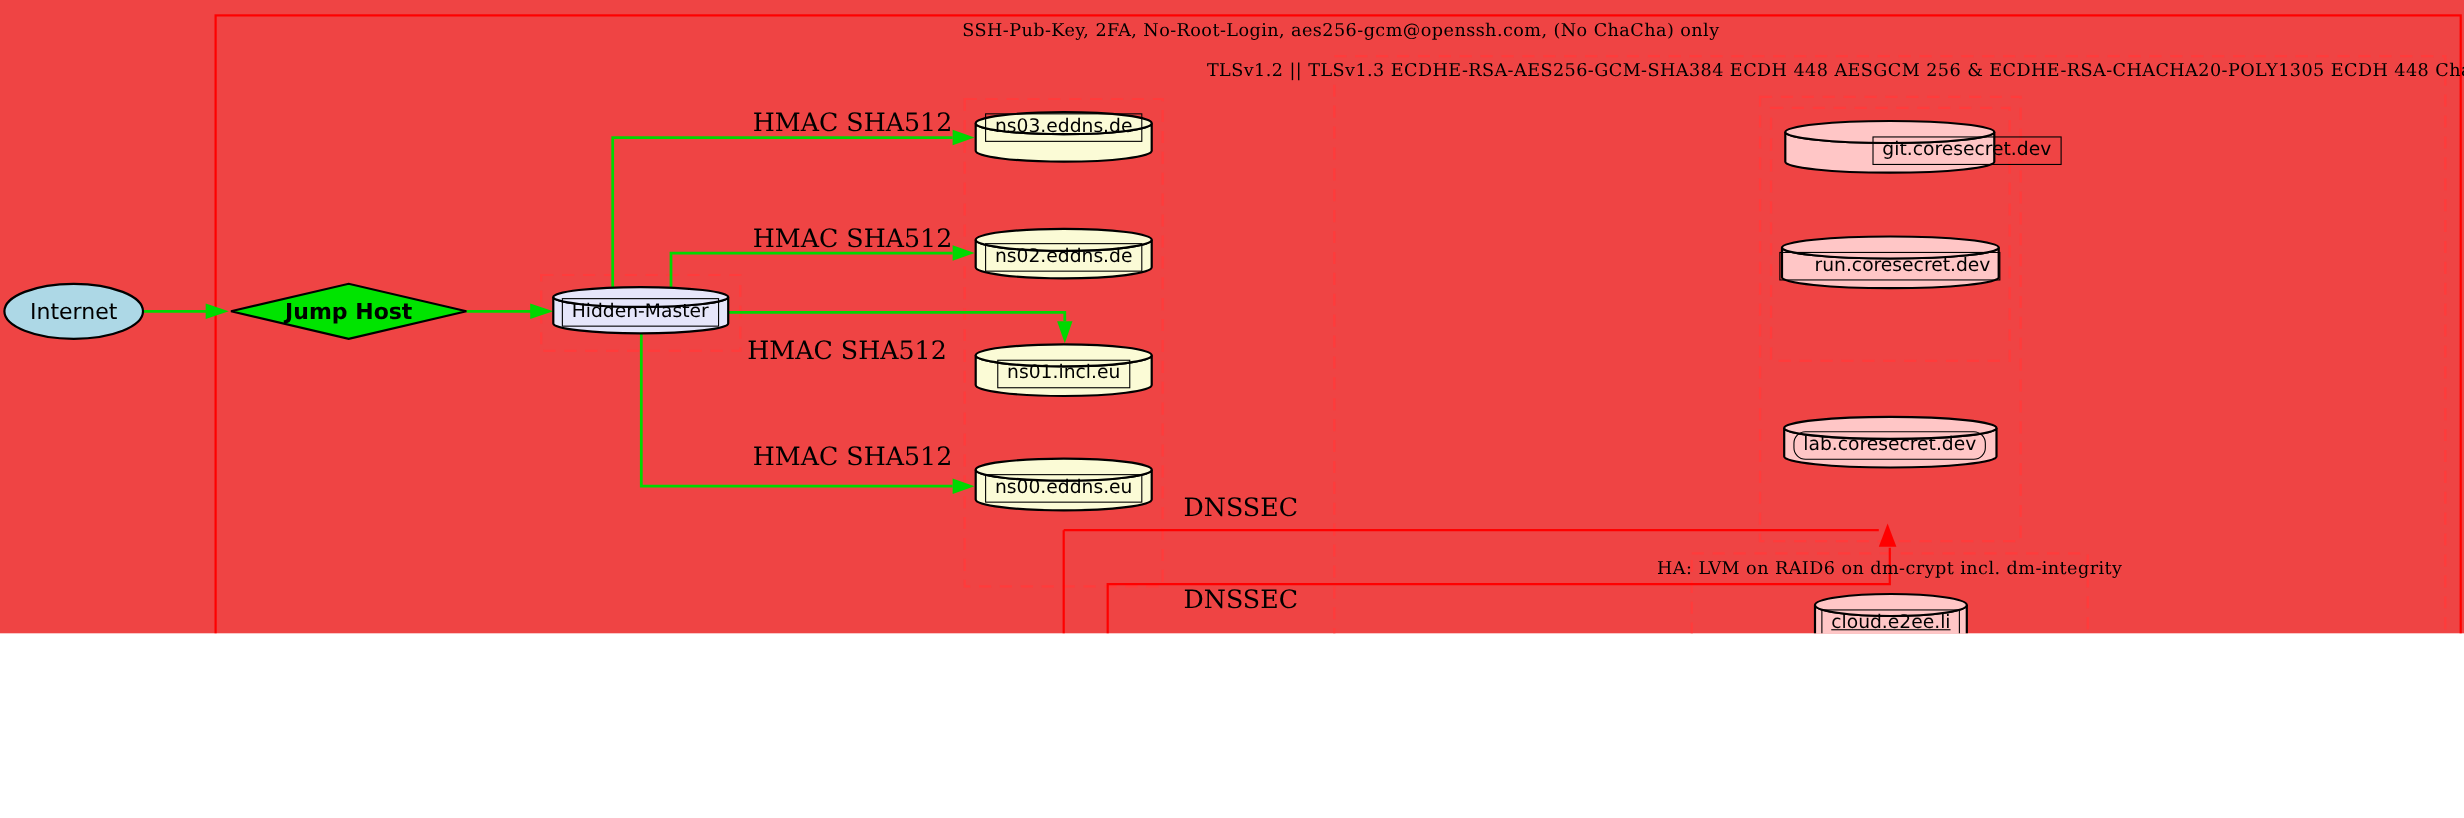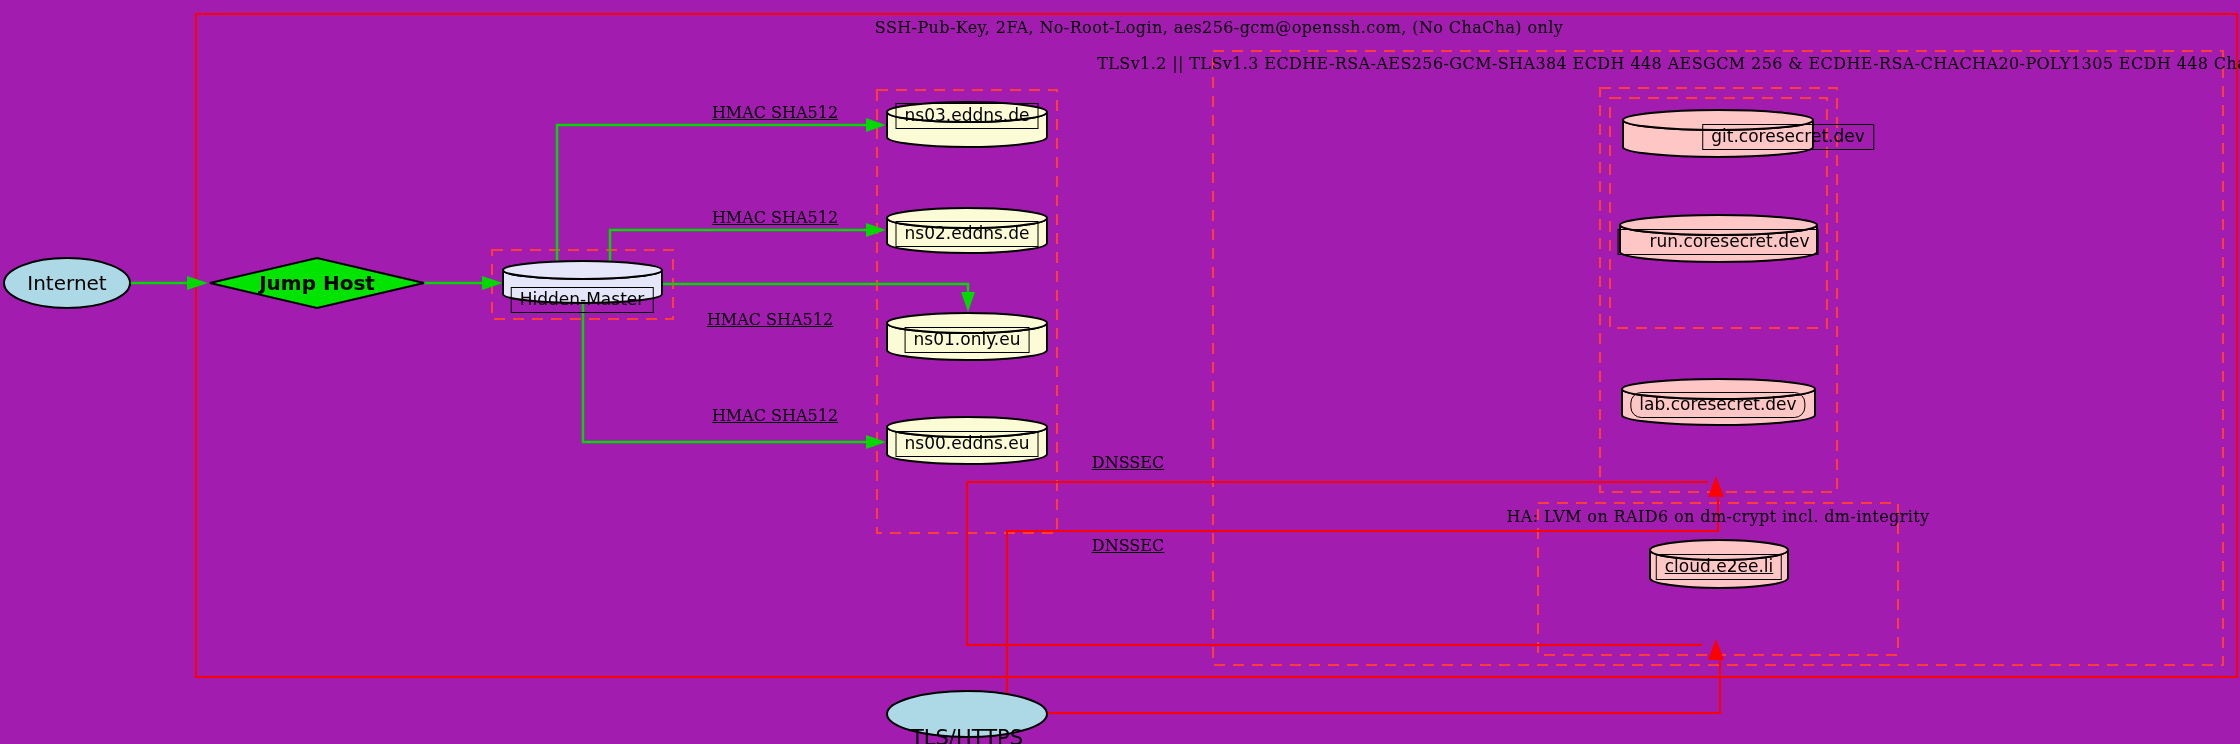--- a/index.html
+++ b/index.html
@@ -1,37 +1,37 @@
 <!DOCTYPE html>
 <html><head>
 <meta charset="utf-8">
 <style>
   html,body{margin:0;padding:0;background:#ffffff;}
   .stage{
     position:relative;
-    width:2240px;height:744px;
-    background:#a21caf;
+    width:2240px;height:576px;
+    background:#ef4444;
     font-family:"DejaVu Sans", sans-serif;
     overflow:hidden;
   }
   .stage svg{position:absolute;left:0;top:0;}
   .lbl{
     position:absolute;
     transform:translate(-50%,-50%);
     white-space:nowrap;
     color:#000;
     line-height:1;
   }
   .node-lbl{font-family:"DejaVu Sans", sans-serif;font-size:20px;}
   .cyl-lbl{
     font-family:"DejaVu Sans", sans-serif;font-size:17px;
     border:1.5px solid #000;
     padding:3px 8px 4px 8px;
   }
-  .edge-lbl{font-family:"DejaVu Serif", serif;font-size:16px;text-decoration:underline;}
+  .edge-lbl{font-family:"DejaVu Serif", serif;font-size:23px;}
   .cluster-lbl{font-family:"DejaVu Serif", serif;font-size:16px;letter-spacing:0.4px;}
 </style>
 </head>
 <body>
 
 <div class="stage">
 
   <svg width="2240" height="744" viewBox="0 0 2240 744">
 
     <rect x="196" y="14" width="2041" height="663" fill="none" stroke="#ff0000" stroke-width="2"></rect>
@@ -120,23 +120,23 @@
   <div class="lbl edge-lbl" style="left:775px;top:218px;">HMAC SHA512</div>
   <div class="lbl edge-lbl" style="left:770px;top:320px;">HMAC SHA512</div>
   <div class="lbl edge-lbl" style="left:775px;top:416px;">HMAC SHA512</div>
   <div class="lbl edge-lbl" style="left:1128px;top:463px;">DNSSEC</div>
   <div class="lbl edge-lbl" style="left:1128px;top:546px;">DNSSEC</div>
 
   <div class="lbl node-lbl" style="left:67px;top:283px;">Internet</div>
   <div class="lbl node-lbl" style="left:317px;top:283px;font-weight:bold;">Jump Host</div>
   <div class="lbl node-lbl" style="left:967px;top:714px;font-size:21px;margin-top:24px;">TLS/HTTPS</div>
 
-  <div class="lbl cyl-lbl" style="left:582px;top:284px;margin-top:16px;">Hidden-Master</div>
+  <div class="lbl cyl-lbl" style="left:582px;top:284px;">Hidden-Master</div>
   <div class="lbl cyl-lbl" style="left:967px;top:116px;">ns03.eddns.de</div>
   <div class="lbl cyl-lbl" style="left:967px;top:234px;">ns02.eddns.de</div>
-  <div class="lbl cyl-lbl" style="left:967px;top:340px;">ns01.only.eu</div>
+  <div class="lbl cyl-lbl" style="left:967px;top:340px;">ns01.incl.eu</div>
   <div class="lbl cyl-lbl" style="left:967px;top:444px;">ns00.eddns.eu</div>
   <div class="lbl cyl-lbl" style="left:1788px;top:137px;">git.coresecret.dev</div>
   <div class="lbl cyl-lbl" style="left:1718px;top:242px;padding-left:31px;">run.coresecret.dev</div>
   <div class="lbl cyl-lbl" style="left:1718px;top:405px;border-radius:11px;">lab.coresecret.dev</div>
   <div class="lbl cyl-lbl" style="left:1719px;top:567px;text-decoration:underline;">cloud.e2ee.li</div>
 
 </div>
 
 </body></html>

